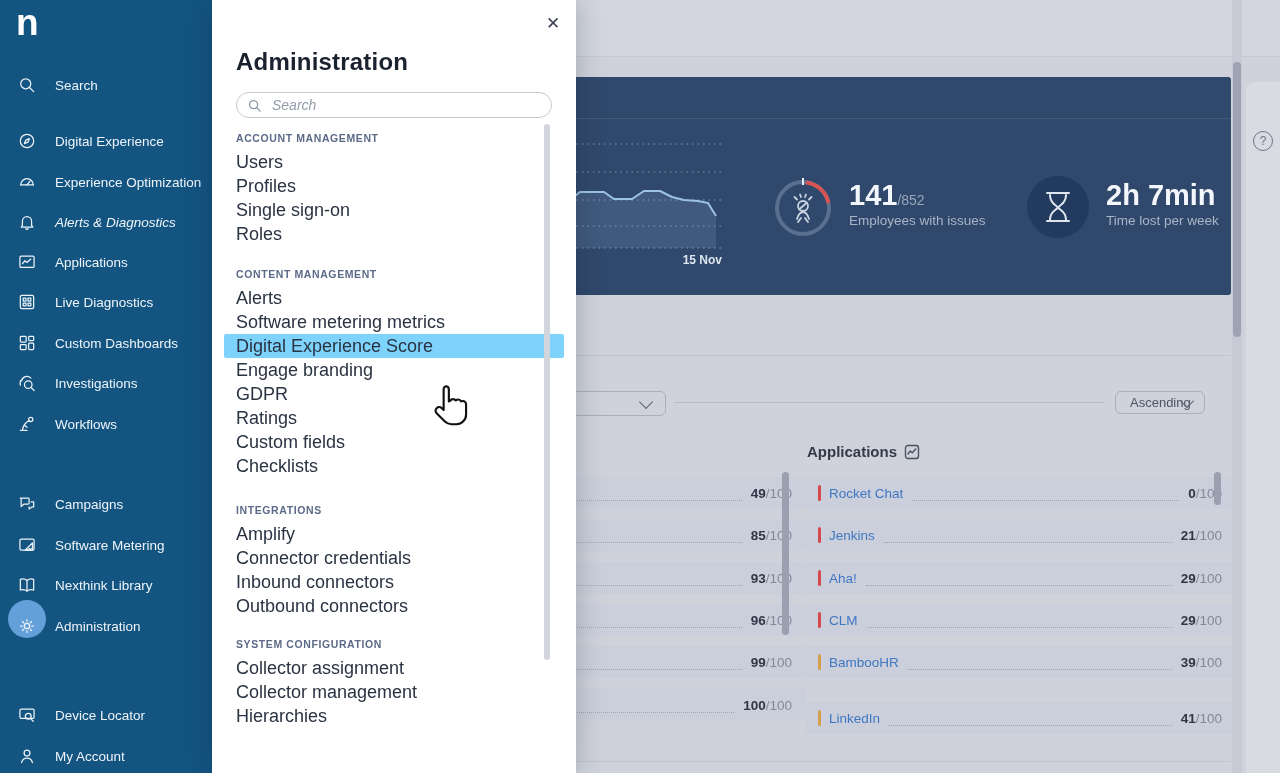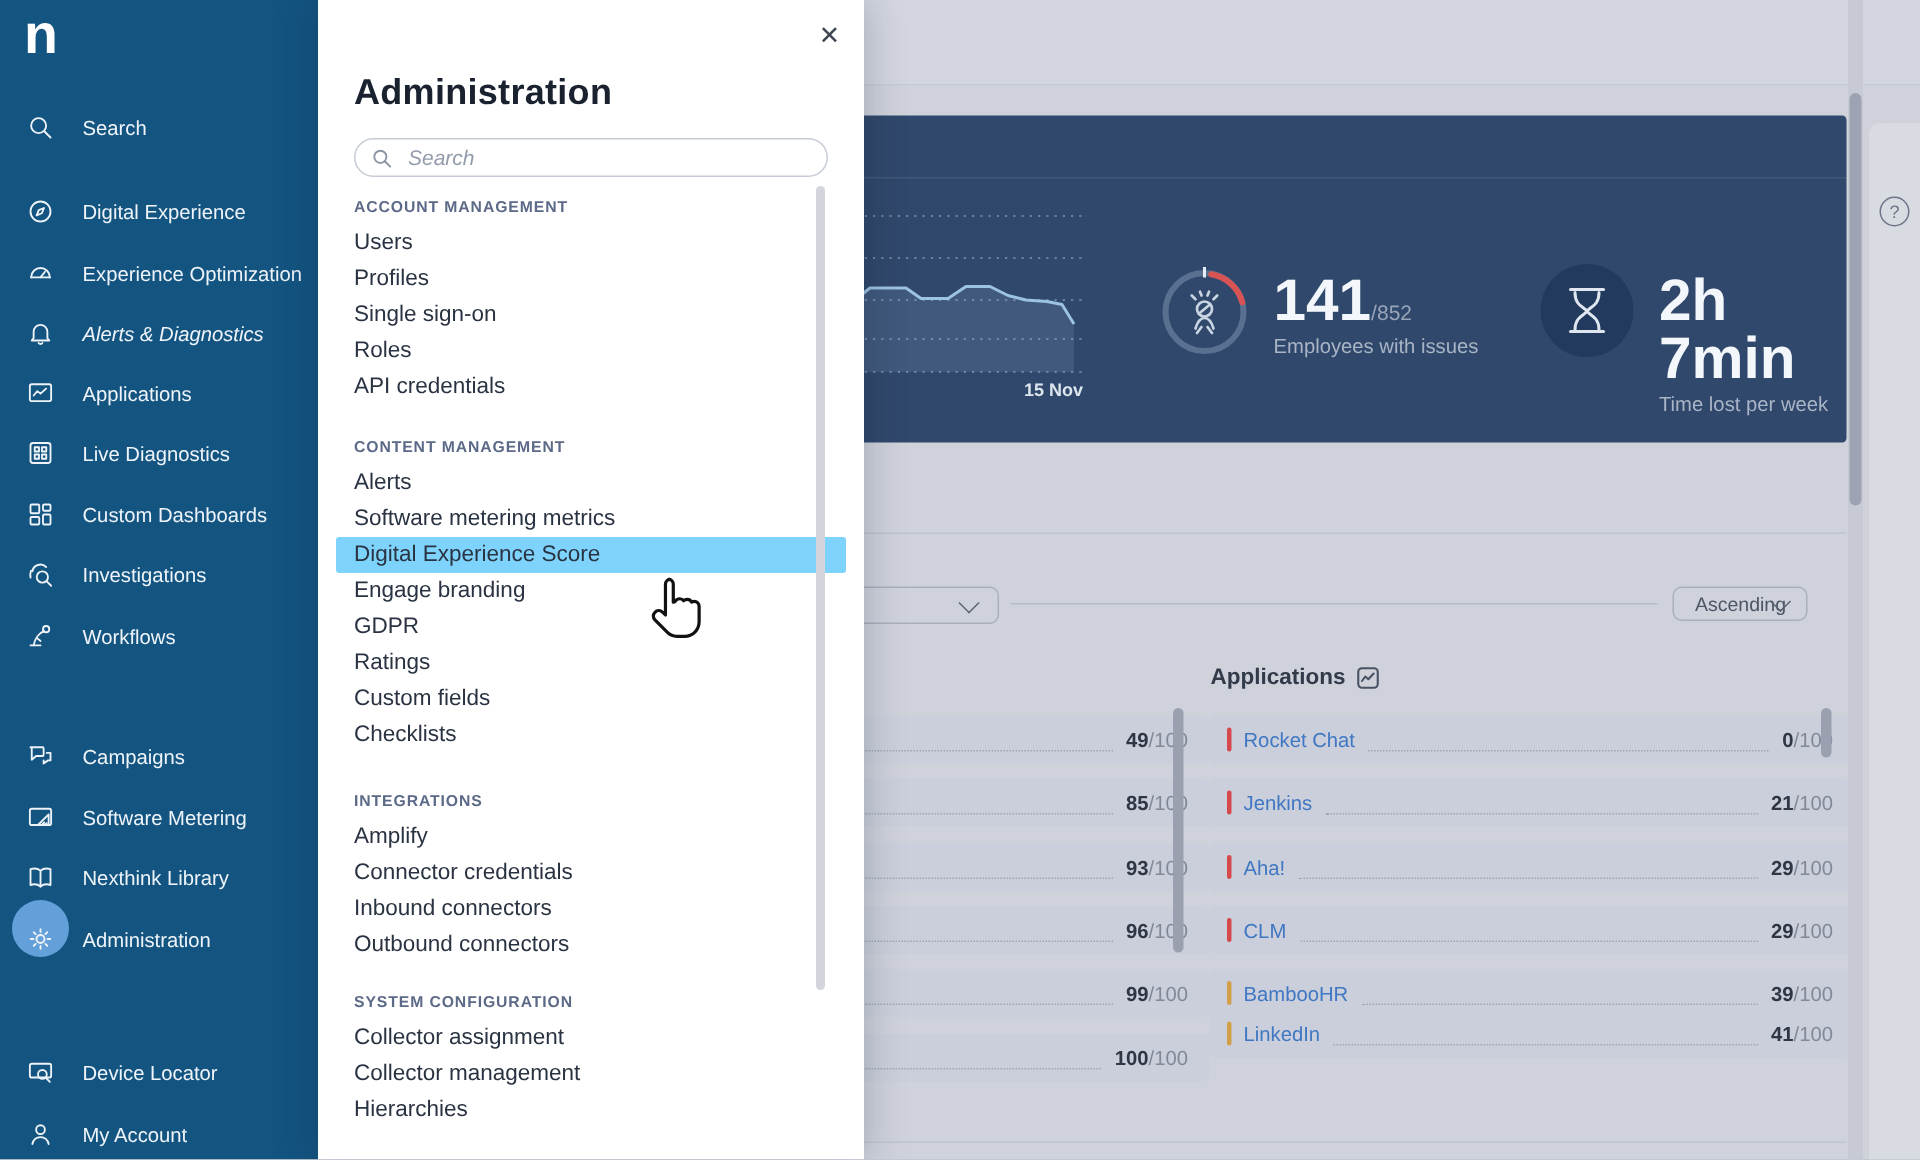--- a/index.html
+++ b/index.html
@@ -14,21 +14,21 @@
   .active-circle{position:absolute;left:8px;top:-6px;width:38px;height:38px;border-radius:50%;background:#63a0d9;}
   .nico svg{stroke:#edf3f8;fill:none;stroke-width:1.5;stroke-linecap:round;stroke-linejoin:round;}
   
   #main{position:absolute;left:212px;top:0;width:1068px;height:773px;}
   .topbar{position:absolute;left:0;top:0;width:1068px;height:56px;background:#d3d6de;border-bottom:1px solid #c6c9d3;}
   .banner{position:absolute;left:20px;top:77px;width:999px;height:218px;background:#30486b;border-radius:3px;}
   .banner-head{position:absolute;left:0;top:0;width:100%;height:41px;border-bottom:1px solid rgba(255,255,255,0.09);}
   .chart-wrap{position:absolute;left:20px;top:63px;width:470px;height:112px;}
   .chart-xlabel{position:absolute;left:20px;top:176px;width:470px;text-align:right;color:#dde5ef;font-size:12px;font-weight:bold;padding-right:0;}
   .kpi-caption{color:#a9b5c6;font-size:13.5px;margin-top:3px;}
-  .kpi-value{color:#f3f6fa;font-size:39px;font-weight:bold;line-height:1;}
+  .kpi-value{color:#f3f6fa;font-size:29px;font-weight:bold;line-height:1;}
   .kpi-total{color:#98a5ba;font-size:14px;font-weight:normal;}
   .help-rail{position:absolute;left:1034px;top:82px;width:34px;height:691px;background:#d8dbe2;border-radius:8px 0 0 0;}
   .help-circle{position:absolute;left:7px;top:49px;width:18px;height:18px;border:1.5px solid #6d7587;border-radius:50%;color:#6d7587;font-size:12px;display:flex;align-items:center;justify-content:center;cursor:pointer;}
   .main-scroll-track{position:absolute;left:1020px;top:0;width:10px;height:773px;background:#c7cad4;}
   .main-scroll-thumb{position:absolute;left:1021px;top:62px;width:8px;height:275px;background:#9da3b2;border-radius:4px;}
   .divider{position:absolute;left:20px;width:999px;height:1px;background:#bfc4d0;}
   .dd{position:absolute;height:23px;border:1px solid #a9afbd;border-radius:6px;display:flex;align-items:center;color:#4c5565;font-size:13px;cursor:pointer;}
   .chev{width:9px;height:9px;border-right:1.6px solid #5a6372;border-bottom:1.6px solid #5a6372;transform:rotate(45deg);margin-top:-4px;}
   .connector{position:absolute;top:402px;height:1px;background:#b5bac6;}
   .apps-title{position:absolute;left:595px;top:443px;display:flex;align-items:center;gap:7px;color:#333b4b;font-size:15px;font-weight:bold;}
@@ -44,21 +44,21 @@
   .panel-inner{position:absolute;left:24px;top:0;width:316px;}
   .panel-title{margin-top:48px;font-size:24px;font-weight:bold;color:#1a2230;letter-spacing:.2px;}
   .panel-close{position:absolute;left:331px;top:14px;width:20px;height:20px;color:#3e4654;font-size:17px;line-height:20px;text-align:center;cursor:pointer;}
   .search-box{margin-top:16px;height:24px;border:1px solid #c6ccd5;border-radius:13px;display:flex;align-items:center;padding:0 10px;gap:8px;}
   .search-box input{border:none;outline:none;flex:1;font-size:14px;font-style:italic;color:#556070;font-family:"Liberation Sans",sans-serif;background:transparent;}
   .search-box input::placeholder{color:#939cab;}
   .sec-head{margin:22px 0 6px 0;font-size:10.5px;font-weight:bold;color:#5c6a88;letter-spacing:.6px;}
   .sec-head.first{margin-top:14px;}
   .sec-head.tight{margin-top:20px;}
   .sec-head.loose{margin-top:26px;}
-  .p-item{height:24px;line-height:24px;font-size:15px;color:#2a3342;cursor:pointer;padding:0 12px;margin:0 -12px;border-radius:2px;white-space:nowrap;}
+  .p-item{height:24px;line-height:24px;font-size:18px;color:#2a3342;cursor:pointer;padding:0 12px;margin:0 -12px;border-radius:2px;white-space:nowrap;}
   .p-item.hl{background:#7dd3fc;}
   .panel-scroll{position:absolute;left:332px;top:124px;width:6px;height:536px;background:#d2d5db;border-radius:3px;}
   
   #cursor{position:absolute;left:432px;top:383px;z-index:20;pointer-events:none;}
 </style>
 </head>
 <body>
 
 <div id="stage">
 
@@ -200,21 +200,21 @@
         <span class="score-num">29</span>
         <span class="score-suf">/100</span>
       </div>
     <div class="score-row" style="left:594px;top:646px;width:404px;padding:0 12px;">
         <span class="accent-bar" style="background: rgb(210, 160, 74);"></span>
         <span class="app-name">BambooHR</span>
         <span class="leader"></span>
         <span class="score-num">39</span>
         <span class="score-suf">/100</span>
       </div>
-    <div class="score-row" style="left:594px;top:673px;width:404px;padding:0 12px;text-align:right;">
+    <div class="score-row" style="left:594px;top:702px;width:404px;padding:0 12px;text-align:right;">
         <span class="accent-bar" style="background: rgb(210, 160, 74);"></span>
         <span class="app-name">LinkedIn</span>
         <span class="leader"></span>
         <span class="score-num">41</span>
         <span class="score-suf">/100</span>
       </div>
     <div class="list-scroll" style="left:1002px;top:472px;height:33px;"></div>
 
     <div class="divider" style="top:761px;"></div>
 
@@ -388,21 +388,20 @@
             <line x1="15.5" y1="15.5" x2="21" y2="21"></line>
           </svg>
         <input value="" placeholder="Search" style="">
       </div>
 
       <div class="sec-head first">ACCOUNT MANAGEMENT</div>
       <div class="p-item">Users</div>
       <div class="p-item">Profiles</div>
       <div class="p-item">Single sign-on</div>
       <div class="p-item">Roles</div>
-      <div class="p-item">API credentials</div>
 
       <div class="sec-head">CONTENT MANAGEMENT</div>
       <div class="p-item">Alerts</div>
       <div class="p-item">Software metering metrics</div>
       <div class="p-item hl">Digital Experience Score</div>
       <div class="p-item">Engage branding</div>
       <div class="p-item">GDPR</div>
       <div class="p-item">Ratings</div>
       <div class="p-item">Custom fields</div>
       <div class="p-item">Checklists</div>

